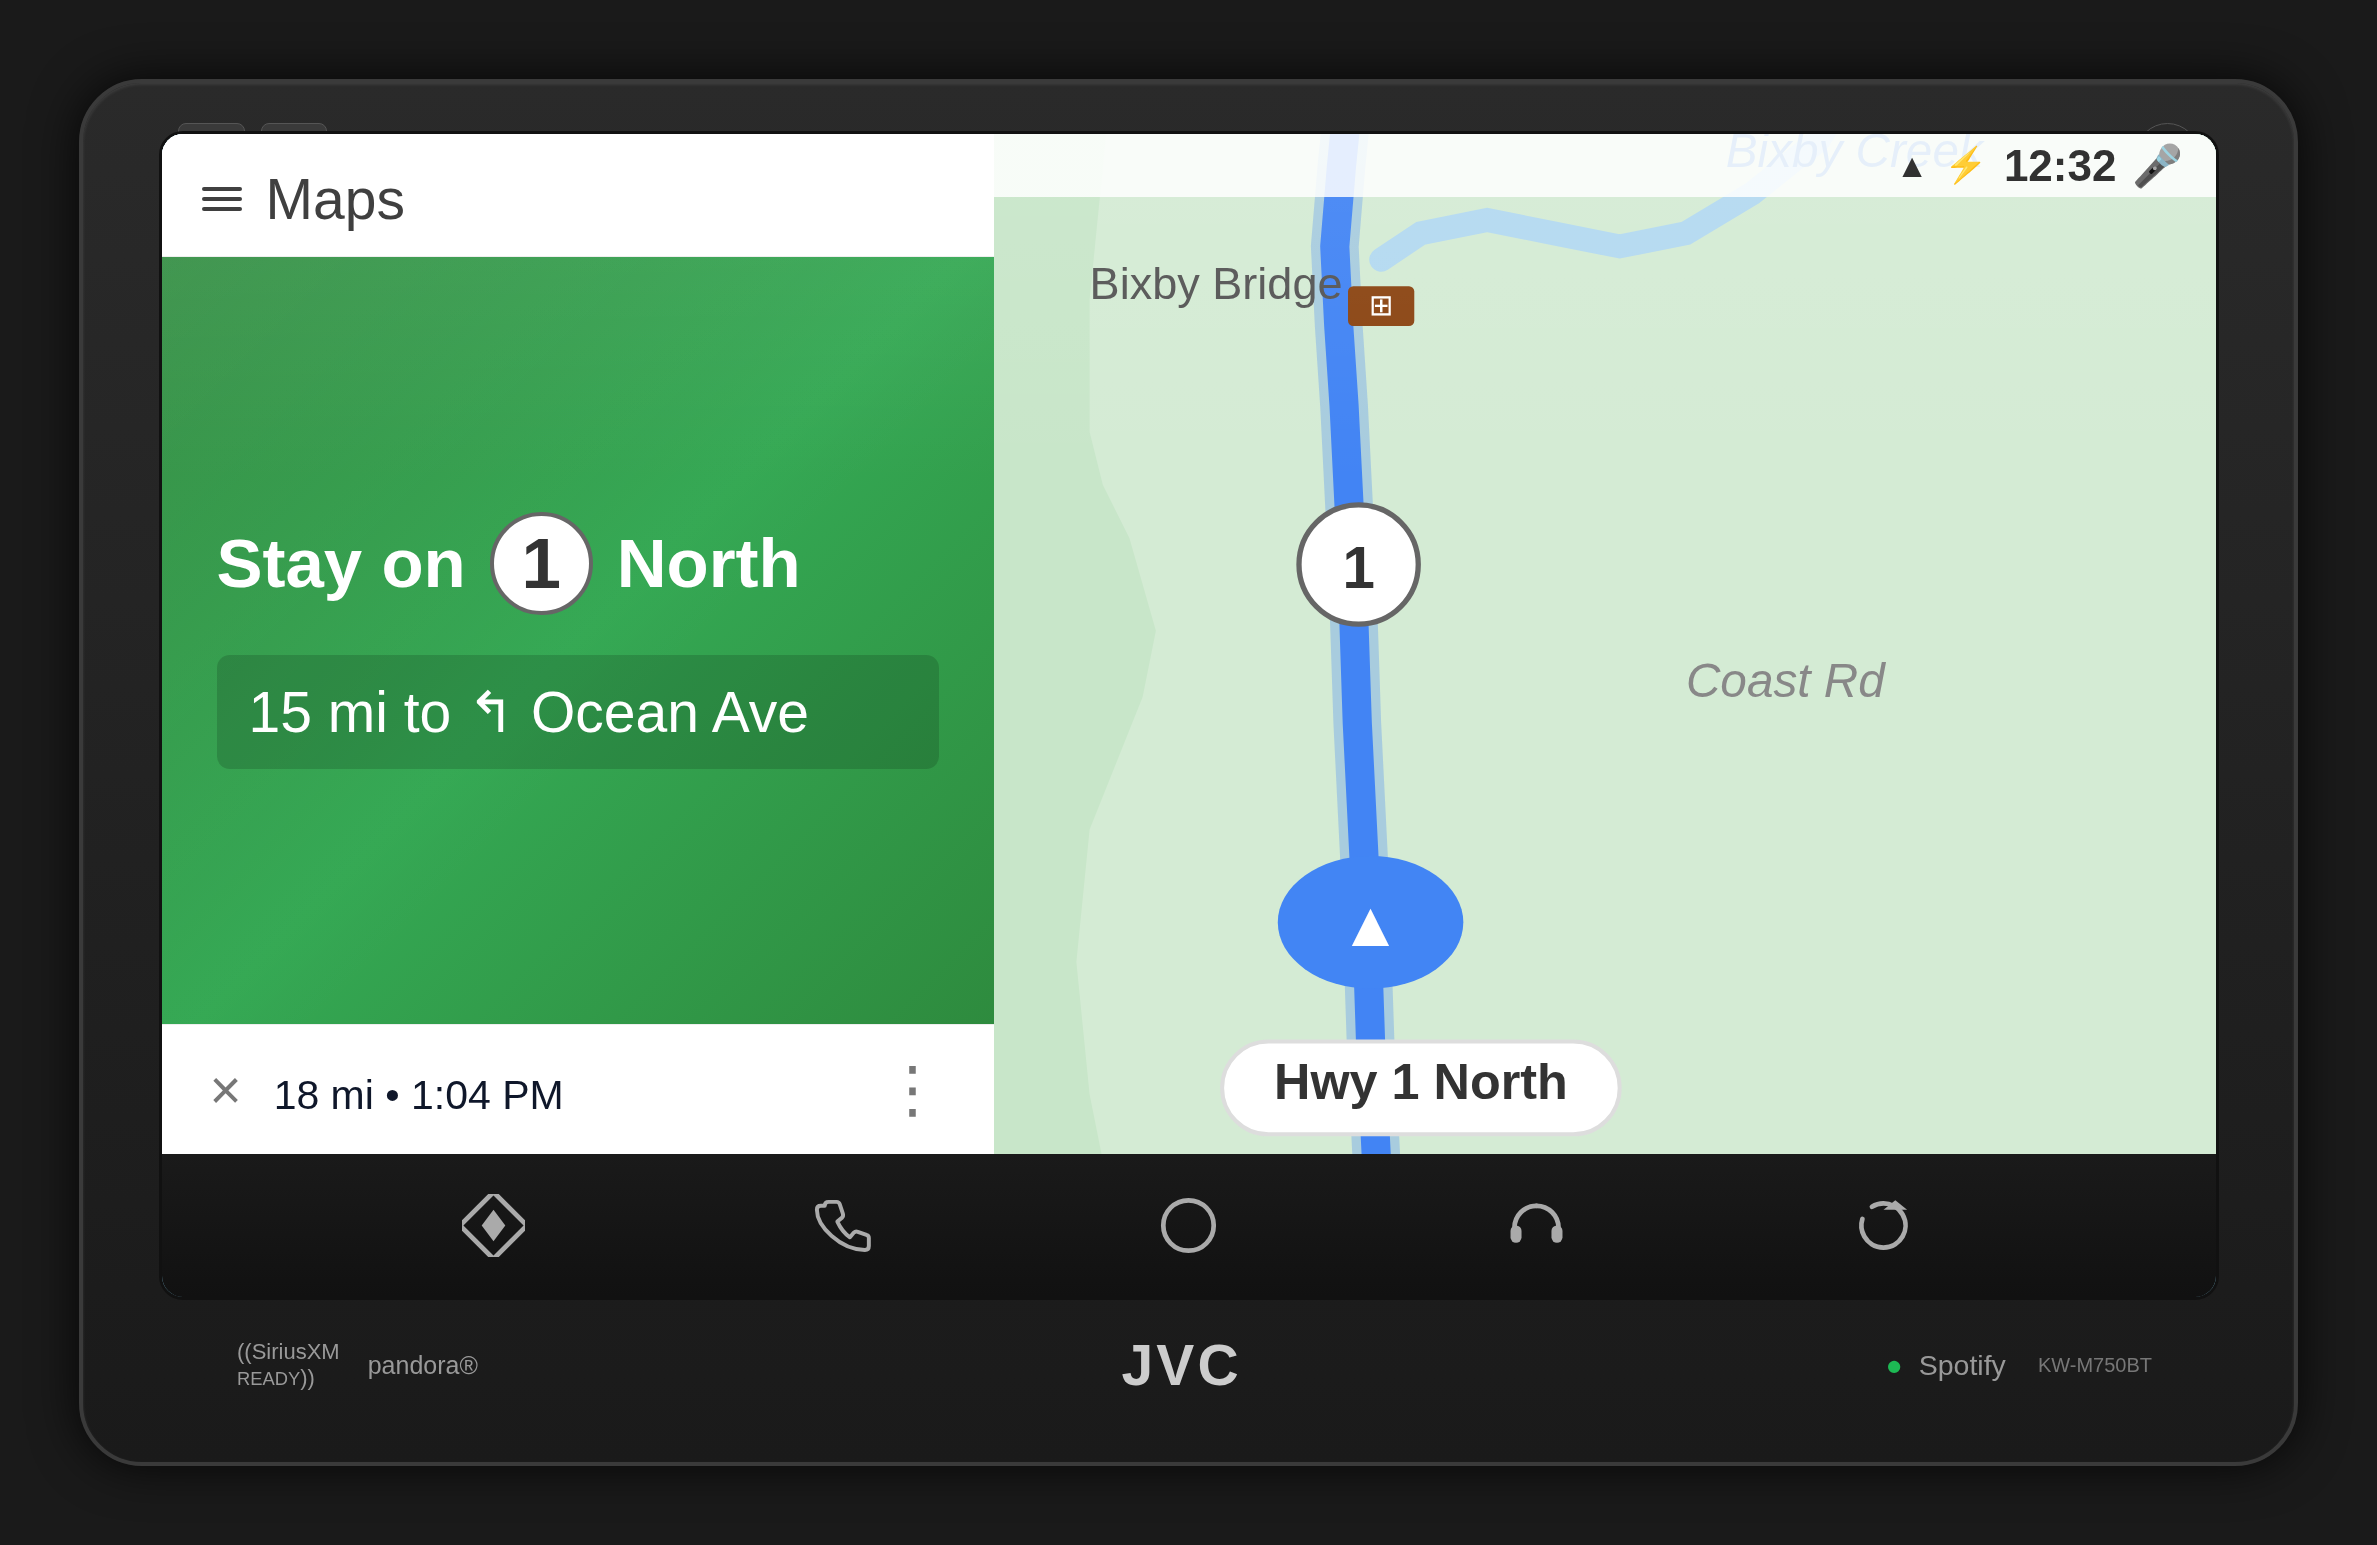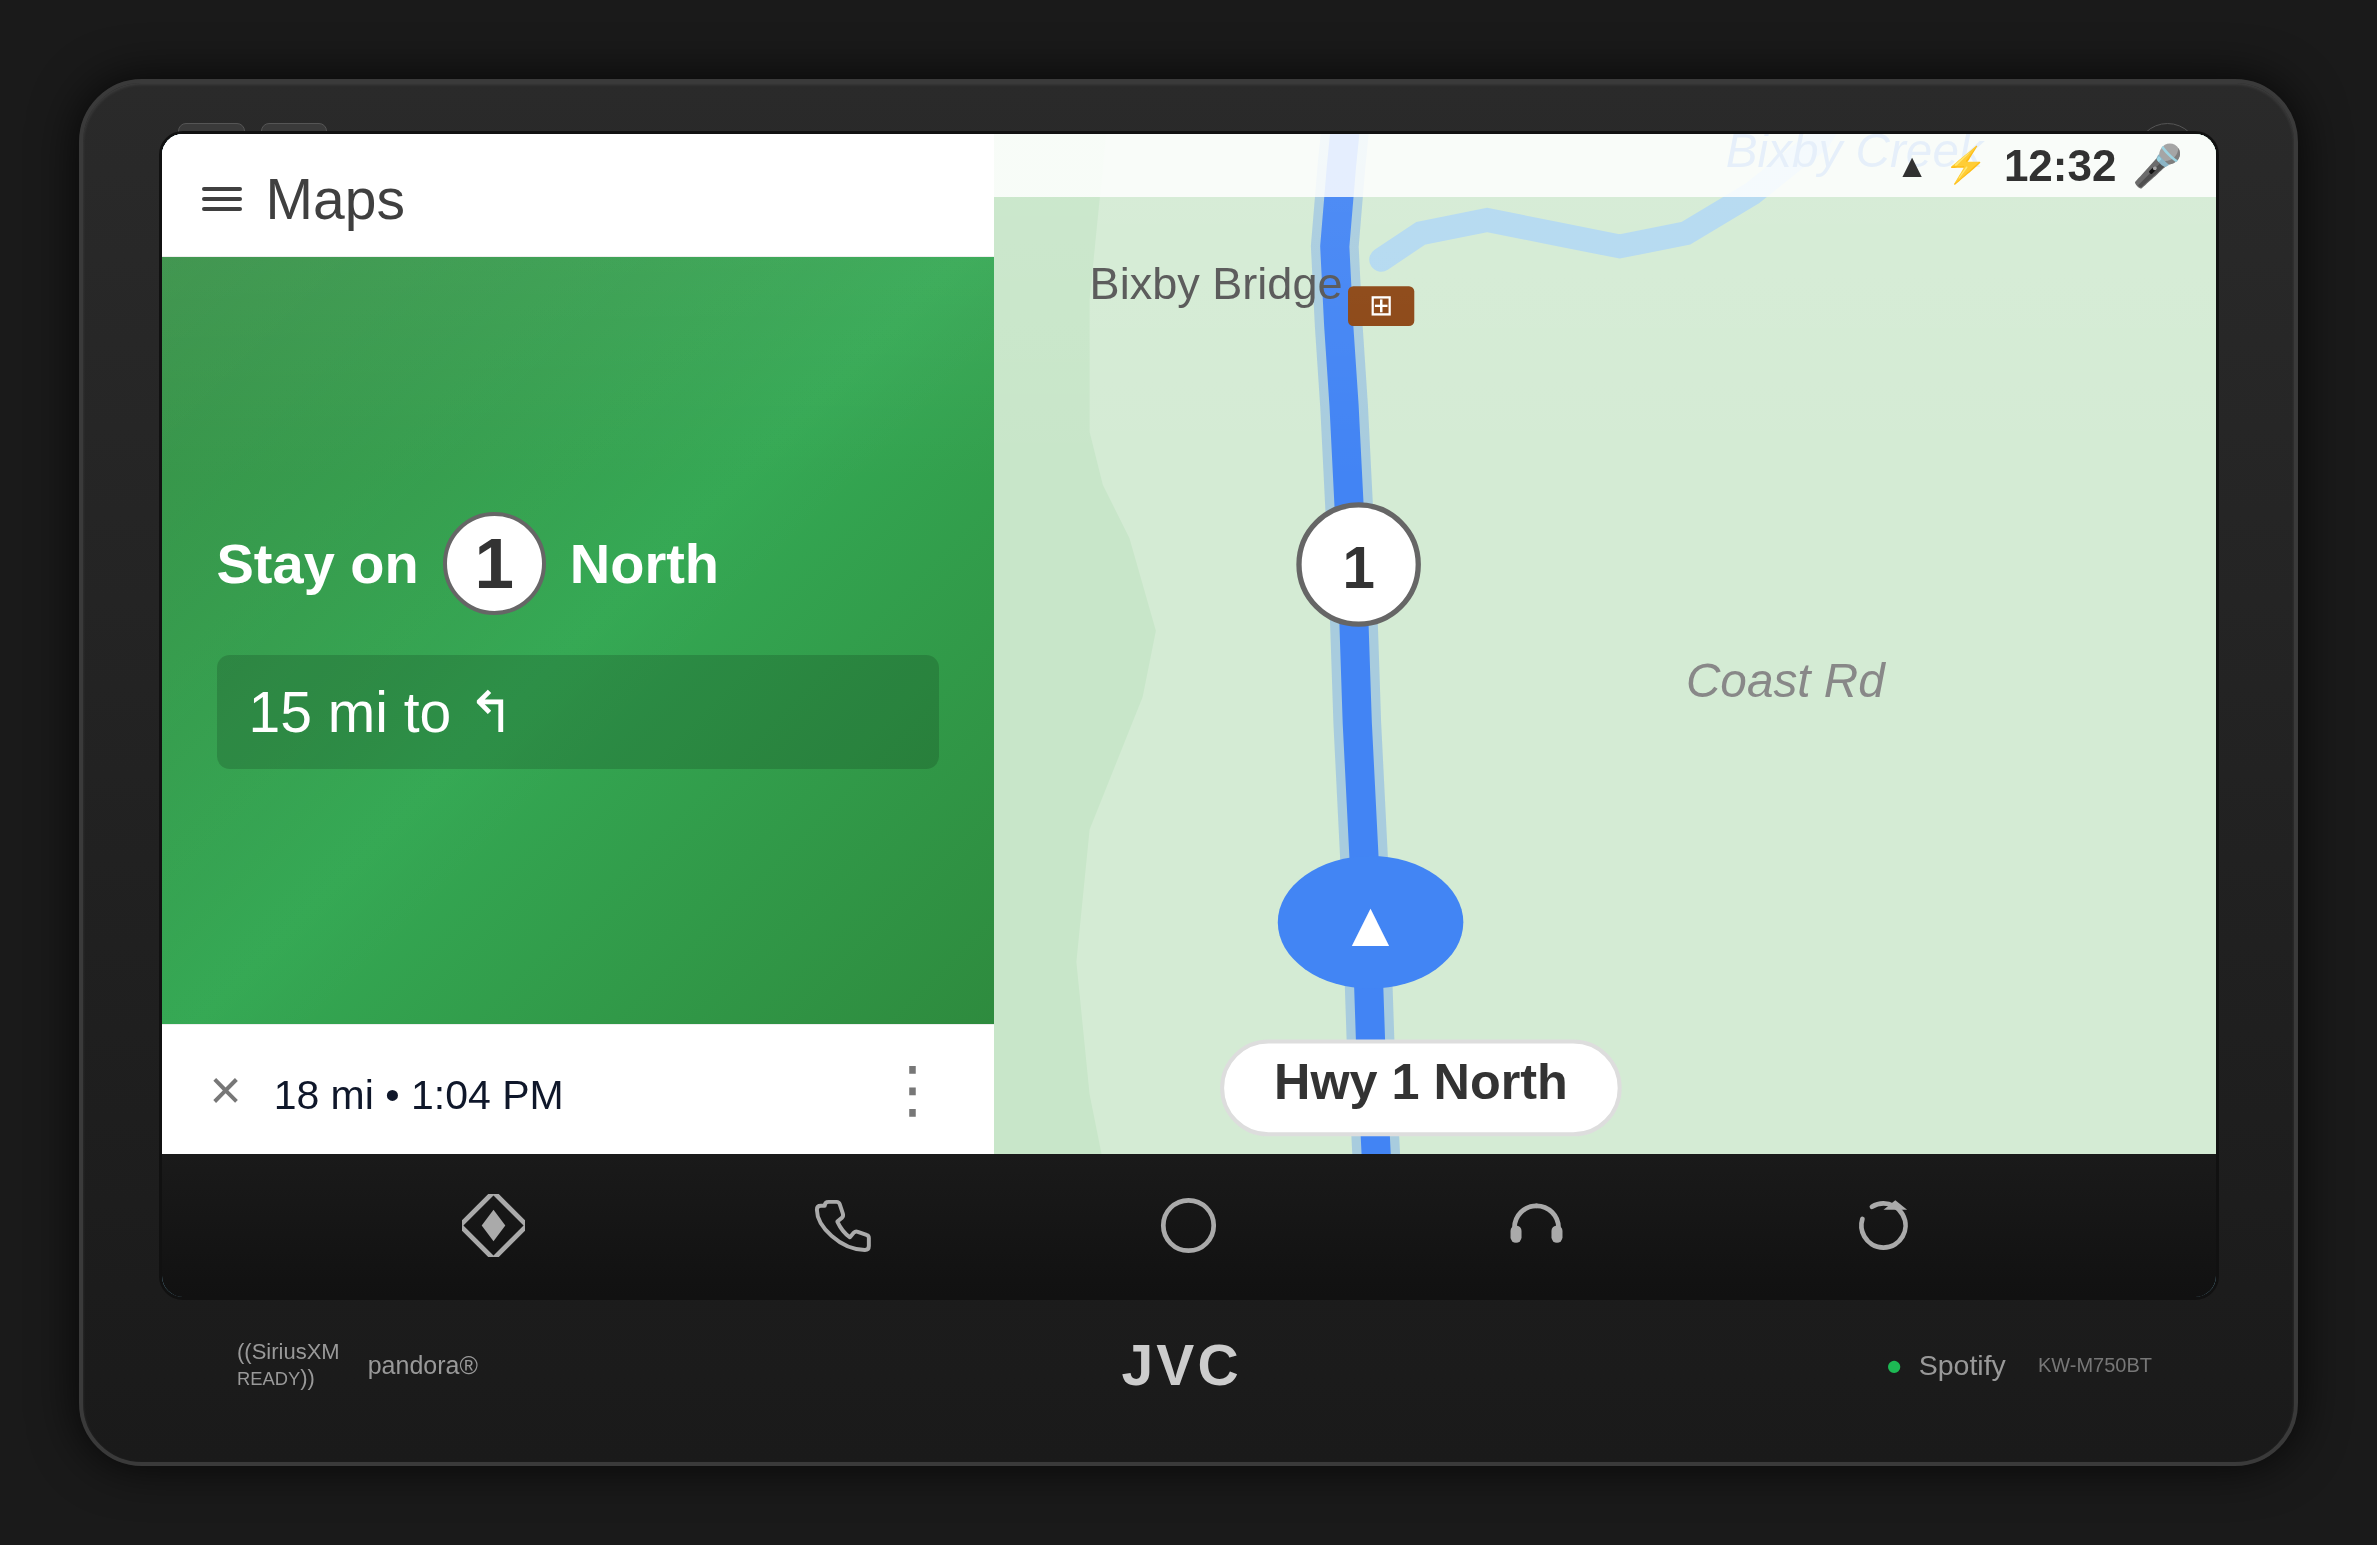--- a/index.html
+++ b/index.html
@@ -185,21 +185,21 @@
     .stay-on-line {
       display: flex;
       align-items: center;
       gap: 24px;
       margin-bottom: 40px;
       position: relative;
       z-index: 1;
     }
 
     .stay-on-text {
-      font-size: 56px;
+      font-size: 69px;
       font-weight: 700;
       color: white;
     }
 
     .route-badge {
       background: white;
       border-radius: 50%;
       width: 103px;
       height: 103px;
       display: flex;
@@ -463,20 +463,21 @@
 
       <div class="direction-card">
         <div class="stay-on-line">
           <span class="stay-on-text">Stay on</span>
           <div class="route-badge">1</div>
           <span class="stay-on-text">North</span>
         </div>
         <div class="distance-line">
           <span class="distance-text">15 mi to</span>
           <span class="turn-arrow">↰</span>
+          <span class="street-name">Ocean Ave</span>
         </div>
       </div>
 
       <div class="bottom-info">
         <span class="cancel-btn">×</span>
         <div class="trip-details">
           <div class="trip-info">
             <span>18 mi</span>
             <span> • </span>
             <span>1:04 PM</span>

